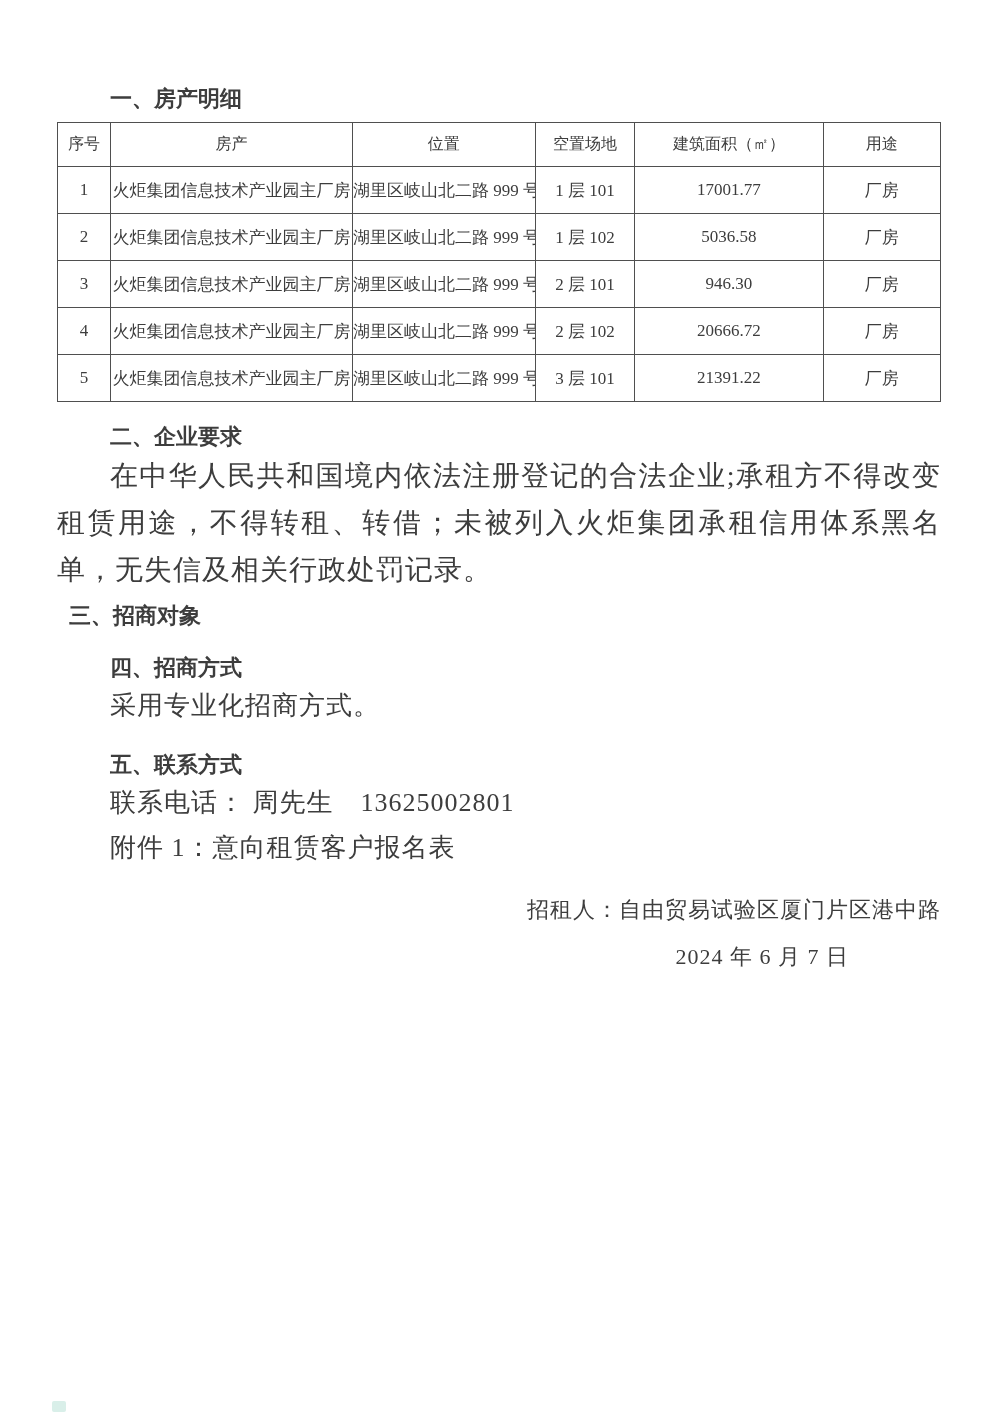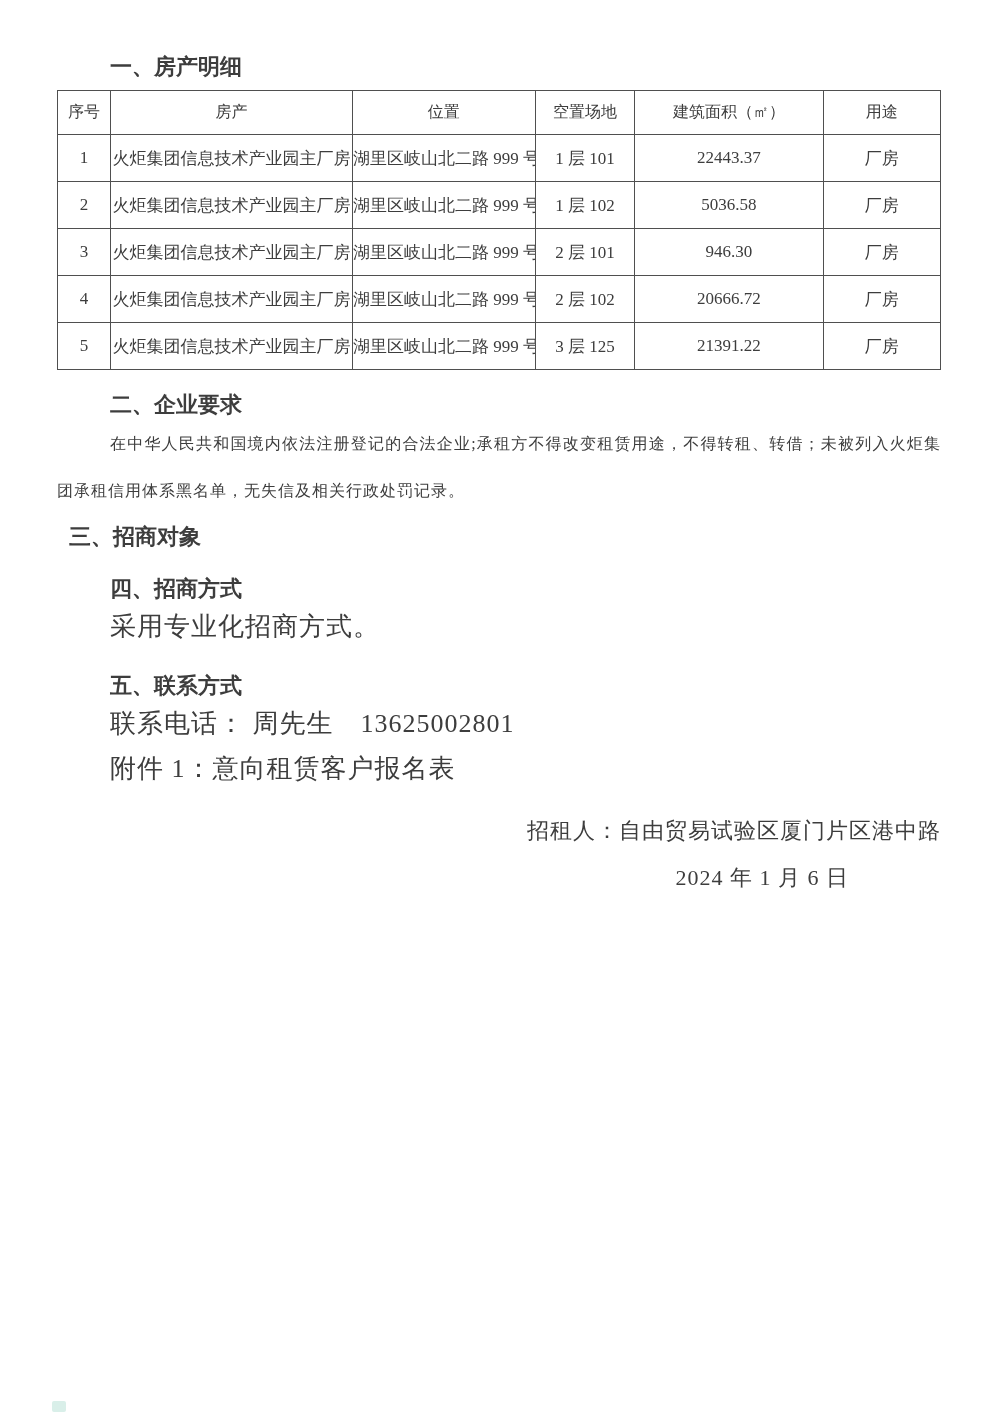--- a/index.html
+++ b/index.html
@@ -5,32 +5,32 @@
   * { margin: 0; padding: 0; box-sizing: border-box; }
   html, body { background: #e9e9e9; }
   body { font-family: "Liberation Serif", "DejaVu Serif", serif; }
   .page {
     position: relative;
     width: 999px;
     height: 1413px;
     margin: 0 auto;
     background: #ffffff;
     color: #3d3d3d;
-    padding: 52px 58px 0 57px;
+    padding: 84px 58px 0 57px;
     overflow: hidden;
   }
   .heading {
     font-size: 22px;
     font-weight: bold;
     margin-left: 53px;
     line-height: 30px;
   }
   .heading.flush { margin-left: 12px; }
   .para {
-    font-size: 16px;
+    font-size: 28px;
     line-height: 47px;
     text-align: justify;
     text-indent: 53px;
     letter-spacing: 1px;
   }
   table.prop {
     width: 884px;
     border-collapse: collapse;
     table-layout: fixed;
     margin-top: 8px;
@@ -112,21 +112,21 @@
         <th>建筑面积（㎡）</th>
         <th>用途</th>
       </tr>
     </thead>
     <tbody>
       <tr>
         <td>1</td>
         <td>火炬集团信息技术产业园主厂房</td>
         <td>湖里区岐山北二路 999 号</td>
         <td>1 层 101</td>
-        <td>22443.37</td>
+        <td>17001.77</td>
         <td>厂房</td>
       </tr>
       <tr>
         <td>2</td>
         <td>火炬集团信息技术产业园主厂房</td>
         <td>湖里区岐山北二路 999 号</td>
         <td>1 层 102</td>
         <td>5036.58</td>
         <td>厂房</td>
       </tr>
@@ -143,36 +143,36 @@
         <td>火炬集团信息技术产业园主厂房</td>
         <td>湖里区岐山北二路 999 号</td>
         <td>2 层 102</td>
         <td>20666.72</td>
         <td>厂房</td>
       </tr>
       <tr>
         <td>5</td>
         <td>火炬集团信息技术产业园主厂房</td>
         <td>湖里区岐山北二路 999 号</td>
-        <td>3 层 125</td>
+        <td>3 层 101</td>
         <td>21391.22</td>
         <td>厂房</td>
       </tr>
     </tbody>
   </table>
 
   <div class="heading gap-md">二、企业要求</div>
   <p class="para">在中华人民共和国境内依法注册登记的合法企业;承租方不得改变租赁用途，不得转租、转借；未被列入火炬集团承租信用体系黑名单，无失信及相关行政处罚记录。</p>
 
   <div class="heading flush gap-sm">三、招商对象</div>
 
   <div class="heading gap-lg">四、招商方式</div>
   <p class="contact-line">采用专业化招商方式。</p>
 
   <div class="heading gap-lg">五、联系方式</div>
   <p class="contact-line">联系电话： 周先生　13625002801</p>
   <p class="contact-line">附件 1：意向租赁客户报名表</p>
 
   <p class="sign-line">招租人：自由贸易试验区厦门片区港中路</p>
-  <p class="date-line">2024 年 1 月 6 日</p>
+  <p class="date-line">2024 年 6 月 7 日</p>
 
   <div class="corner-mark"></div>
 </div>
 
 </body></html>

